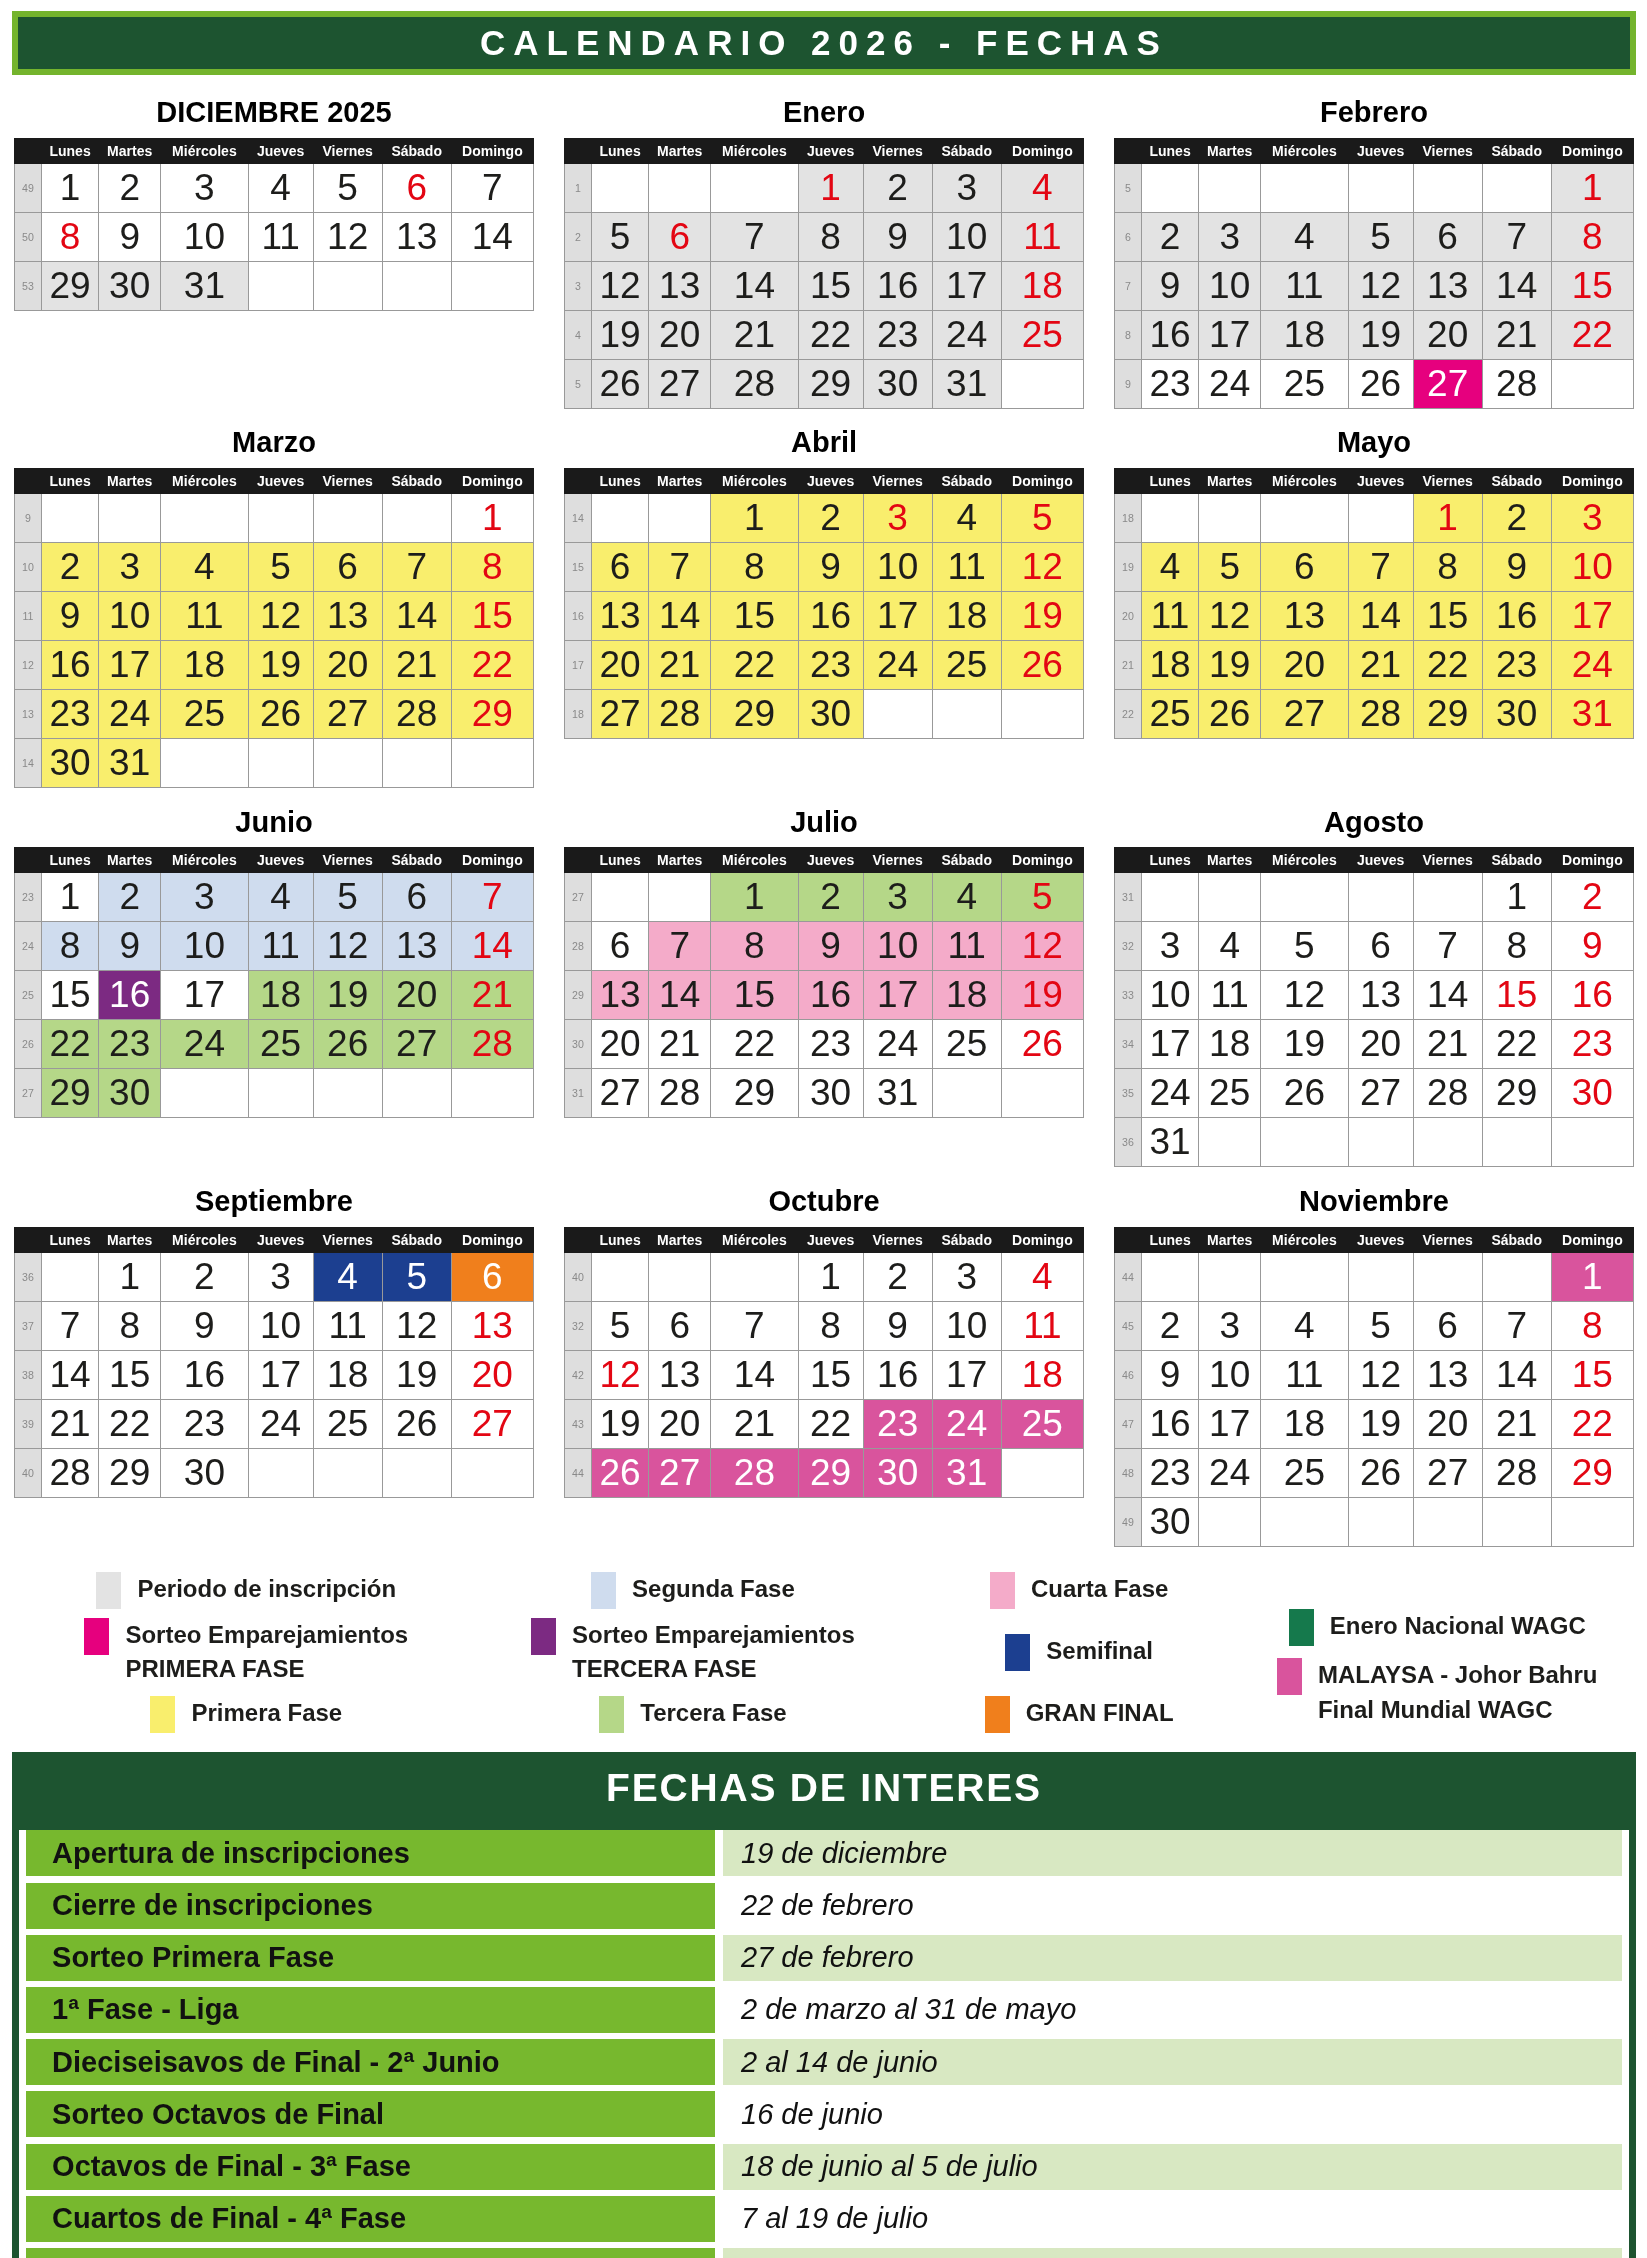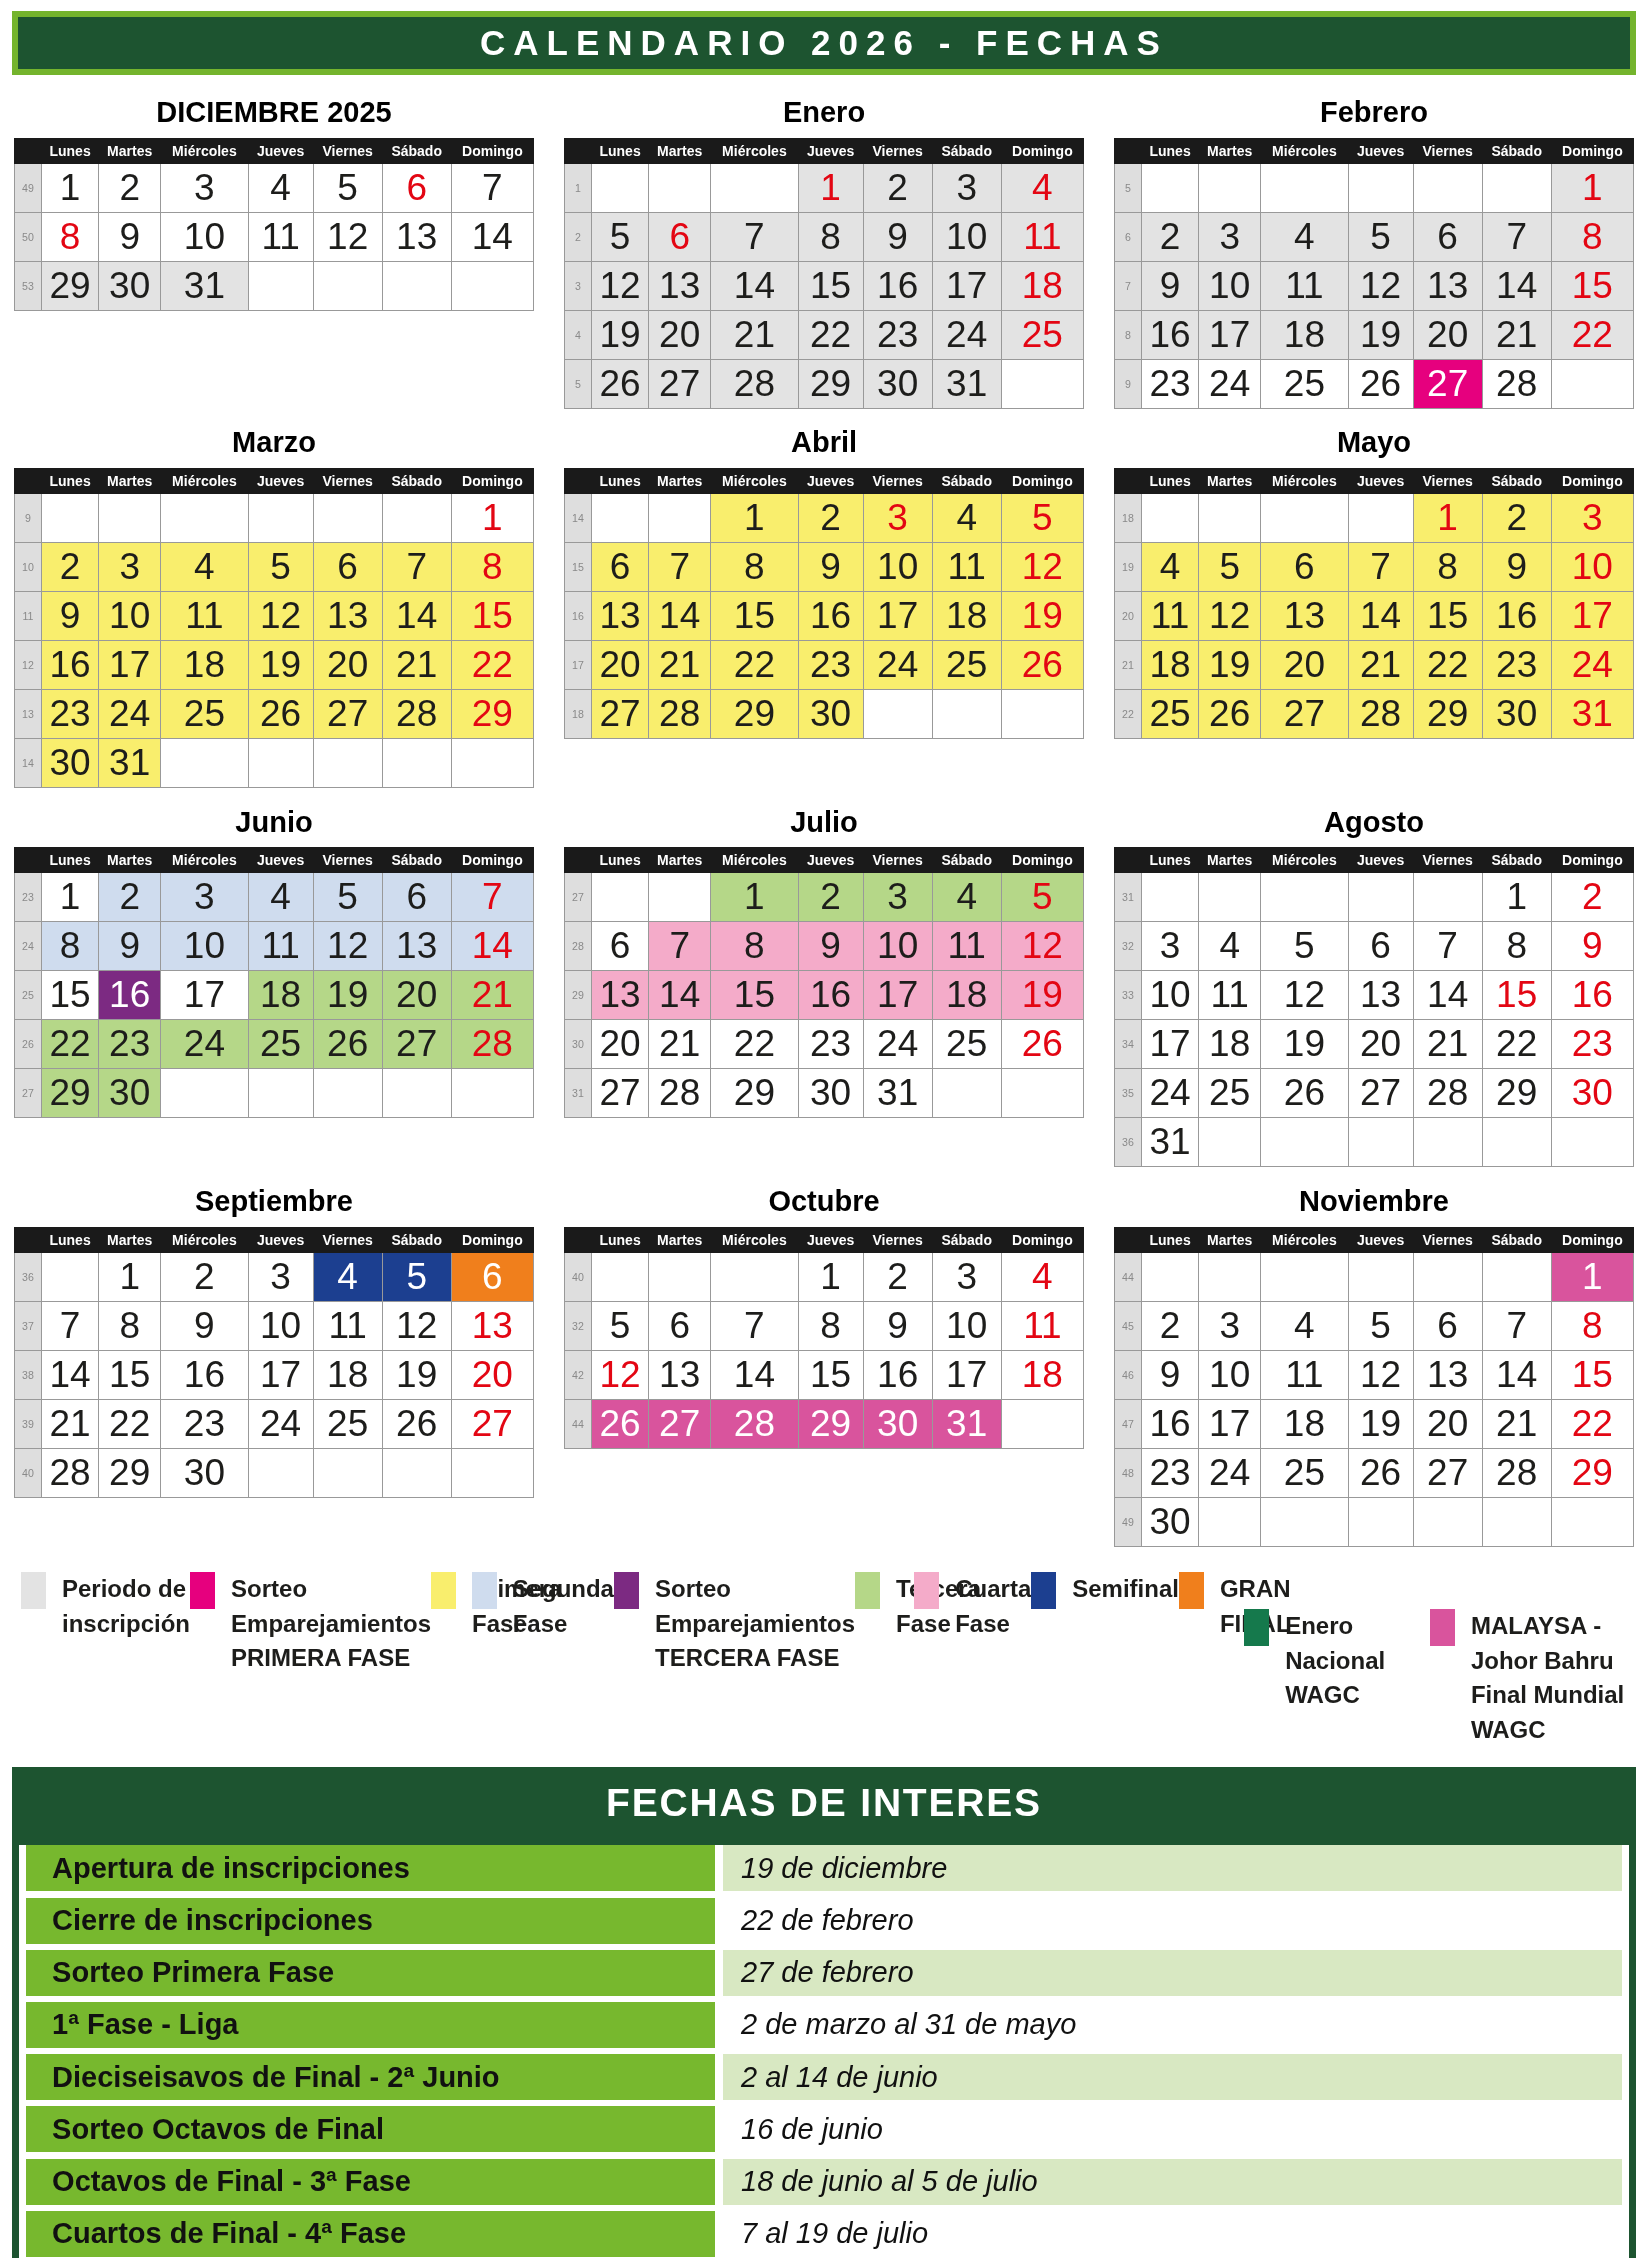--- a/index.html
+++ b/index.html
@@ -15,21 +15,21 @@
   .month-title { text-align:center; font-weight:bold; font-size:29px; margin:8.8px 0 8.8px; color:#000; }
   table.cal { border-collapse:collapse; width:100%; border:1.8px solid #8c8c8c; }
   .cal th { background:#1a1a1a; color:#fff; font-size:14px; font-weight:bold; height:25px; border:0.9px solid #1a1a1a; }
   .cal td { border:0.9px solid #999; text-align:center; vertical-align:middle; font-size:37px; height:49px;
             font-weight:normal; color:#1d1d1b; }
   .cal td.wk { background:#dedede; color:#8a8a8a; font-size:10.6px; width:27px; }
   .red  { color:#e30613 !important; }
   .wt   { color:#ffffff !important; }
 
   .legend { display:flex; padding:25px 17.6px 5.3px 21px; min-height:159px; }
-  .lcol { display:flex; row-gap:8.8px; }
+  .lcol { display:flex; flex-direction:column; row-gap:8.8px;align-items:center; }
   .lcol.c1 { width:28%; } .lcol.c2 { width:27.5%; } .lcol.c3 { width:20.5%; justify-content:space-between; }
   .lcol.c4 { width:24%; padding-top:37px; row-gap:12.4px; }
   .litem { display:flex; align-items:flex-start; }
   .swatch { width:25px; height:37px; margin-right:16px; flex:0 0 25px; }
   .ltext { font-weight:bold; font-size:24px; line-height:1.45; color:#1d1d1b; }
 
   .fechas { margin:14px 12.4px 0; border:7px solid #1d5430; background:#1d5430; padding-bottom:6.2px; }
   .fechas-header { background:#1d5430; color:#fff; text-align:center; font-weight:bold; font-size:39px;
                    letter-spacing:1.8px; padding:7px 0 14px; }
   .fbody { background:#fff; padding:0 6.2px; }
@@ -778,20 +778,30 @@
             <td class="wk">42</td>
             <td class="red" style="background-color: rgb(255, 255, 255);">12</td>
             <td style="background-color: rgb(255, 255, 255);">13</td>
             <td style="background-color: rgb(255, 255, 255);">14</td>
             <td style="background-color: rgb(255, 255, 255);">15</td>
             <td style="background-color: rgb(255, 255, 255);">16</td>
             <td style="background-color: rgb(255, 255, 255);">17</td>
             <td class="red" style="background-color: rgb(255, 255, 255);">18</td>
           </tr>
           <tr>
+            <td class="wk">43</td>
+            <td style="background-color: rgb(255, 255, 255);">19</td>
+            <td style="background-color: rgb(255, 255, 255);">20</td>
+            <td style="background-color: rgb(255, 255, 255);">21</td>
+            <td style="background-color: rgb(255, 255, 255);">22</td>
+            <td class="wt" style="background-color: rgb(217, 84, 157);">23</td>
+            <td class="wt" style="background-color: rgb(217, 84, 157);">24</td>
+            <td class="wt" style="background-color: rgb(217, 84, 157);">25</td>
+          </tr>
+          <tr>
             <td class="wk">44</td>
             <td class="wt" style="background-color: rgb(217, 84, 157);">26</td>
             <td class="wt" style="background-color: rgb(217, 84, 157);">27</td>
             <td class="wt" style="background-color: rgb(217, 84, 157);">28</td>
             <td class="wt" style="background-color: rgb(217, 84, 157);">29</td>
             <td class="wt" style="background-color: rgb(217, 84, 157);">30</td>
             <td class="wt" style="background-color: rgb(217, 84, 157);">31</td>
             <td style="background-color: rgb(255, 255, 255);"></td>
           </tr>
         </tbody>

